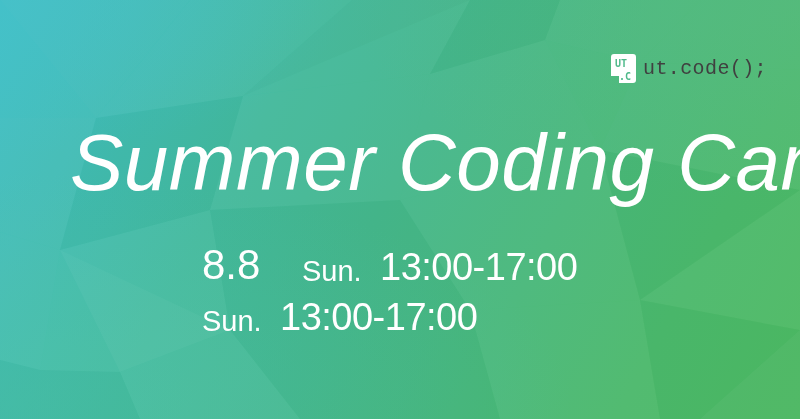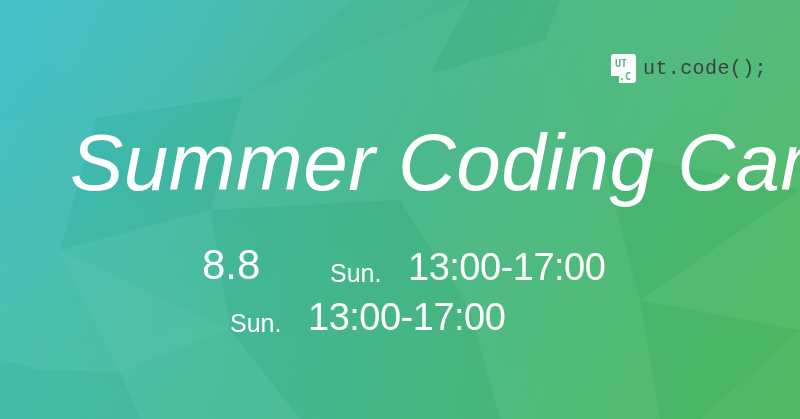--- a/index.html
+++ b/index.html
@@ -101,25 +101,24 @@
     color: #ffffff;
     white-space: nowrap;
   }
   .sched-date {
     font-size: 42px;
     line-height: 1;
     width: 100px;
     flex: 0 0 100px;
   }
   .sched-day {
-    font-size: 25px;
+    font-size: 29px;
     line-height: 1;
     width: 78px;
     flex: 0 0 78px;
-    margin-left: 28px;
   }
   .sched-time {
     font-size: 38px;
     line-height: 1;
     letter-spacing: -0.5px;
   }
 </style>
 </head>
 <body>
 

